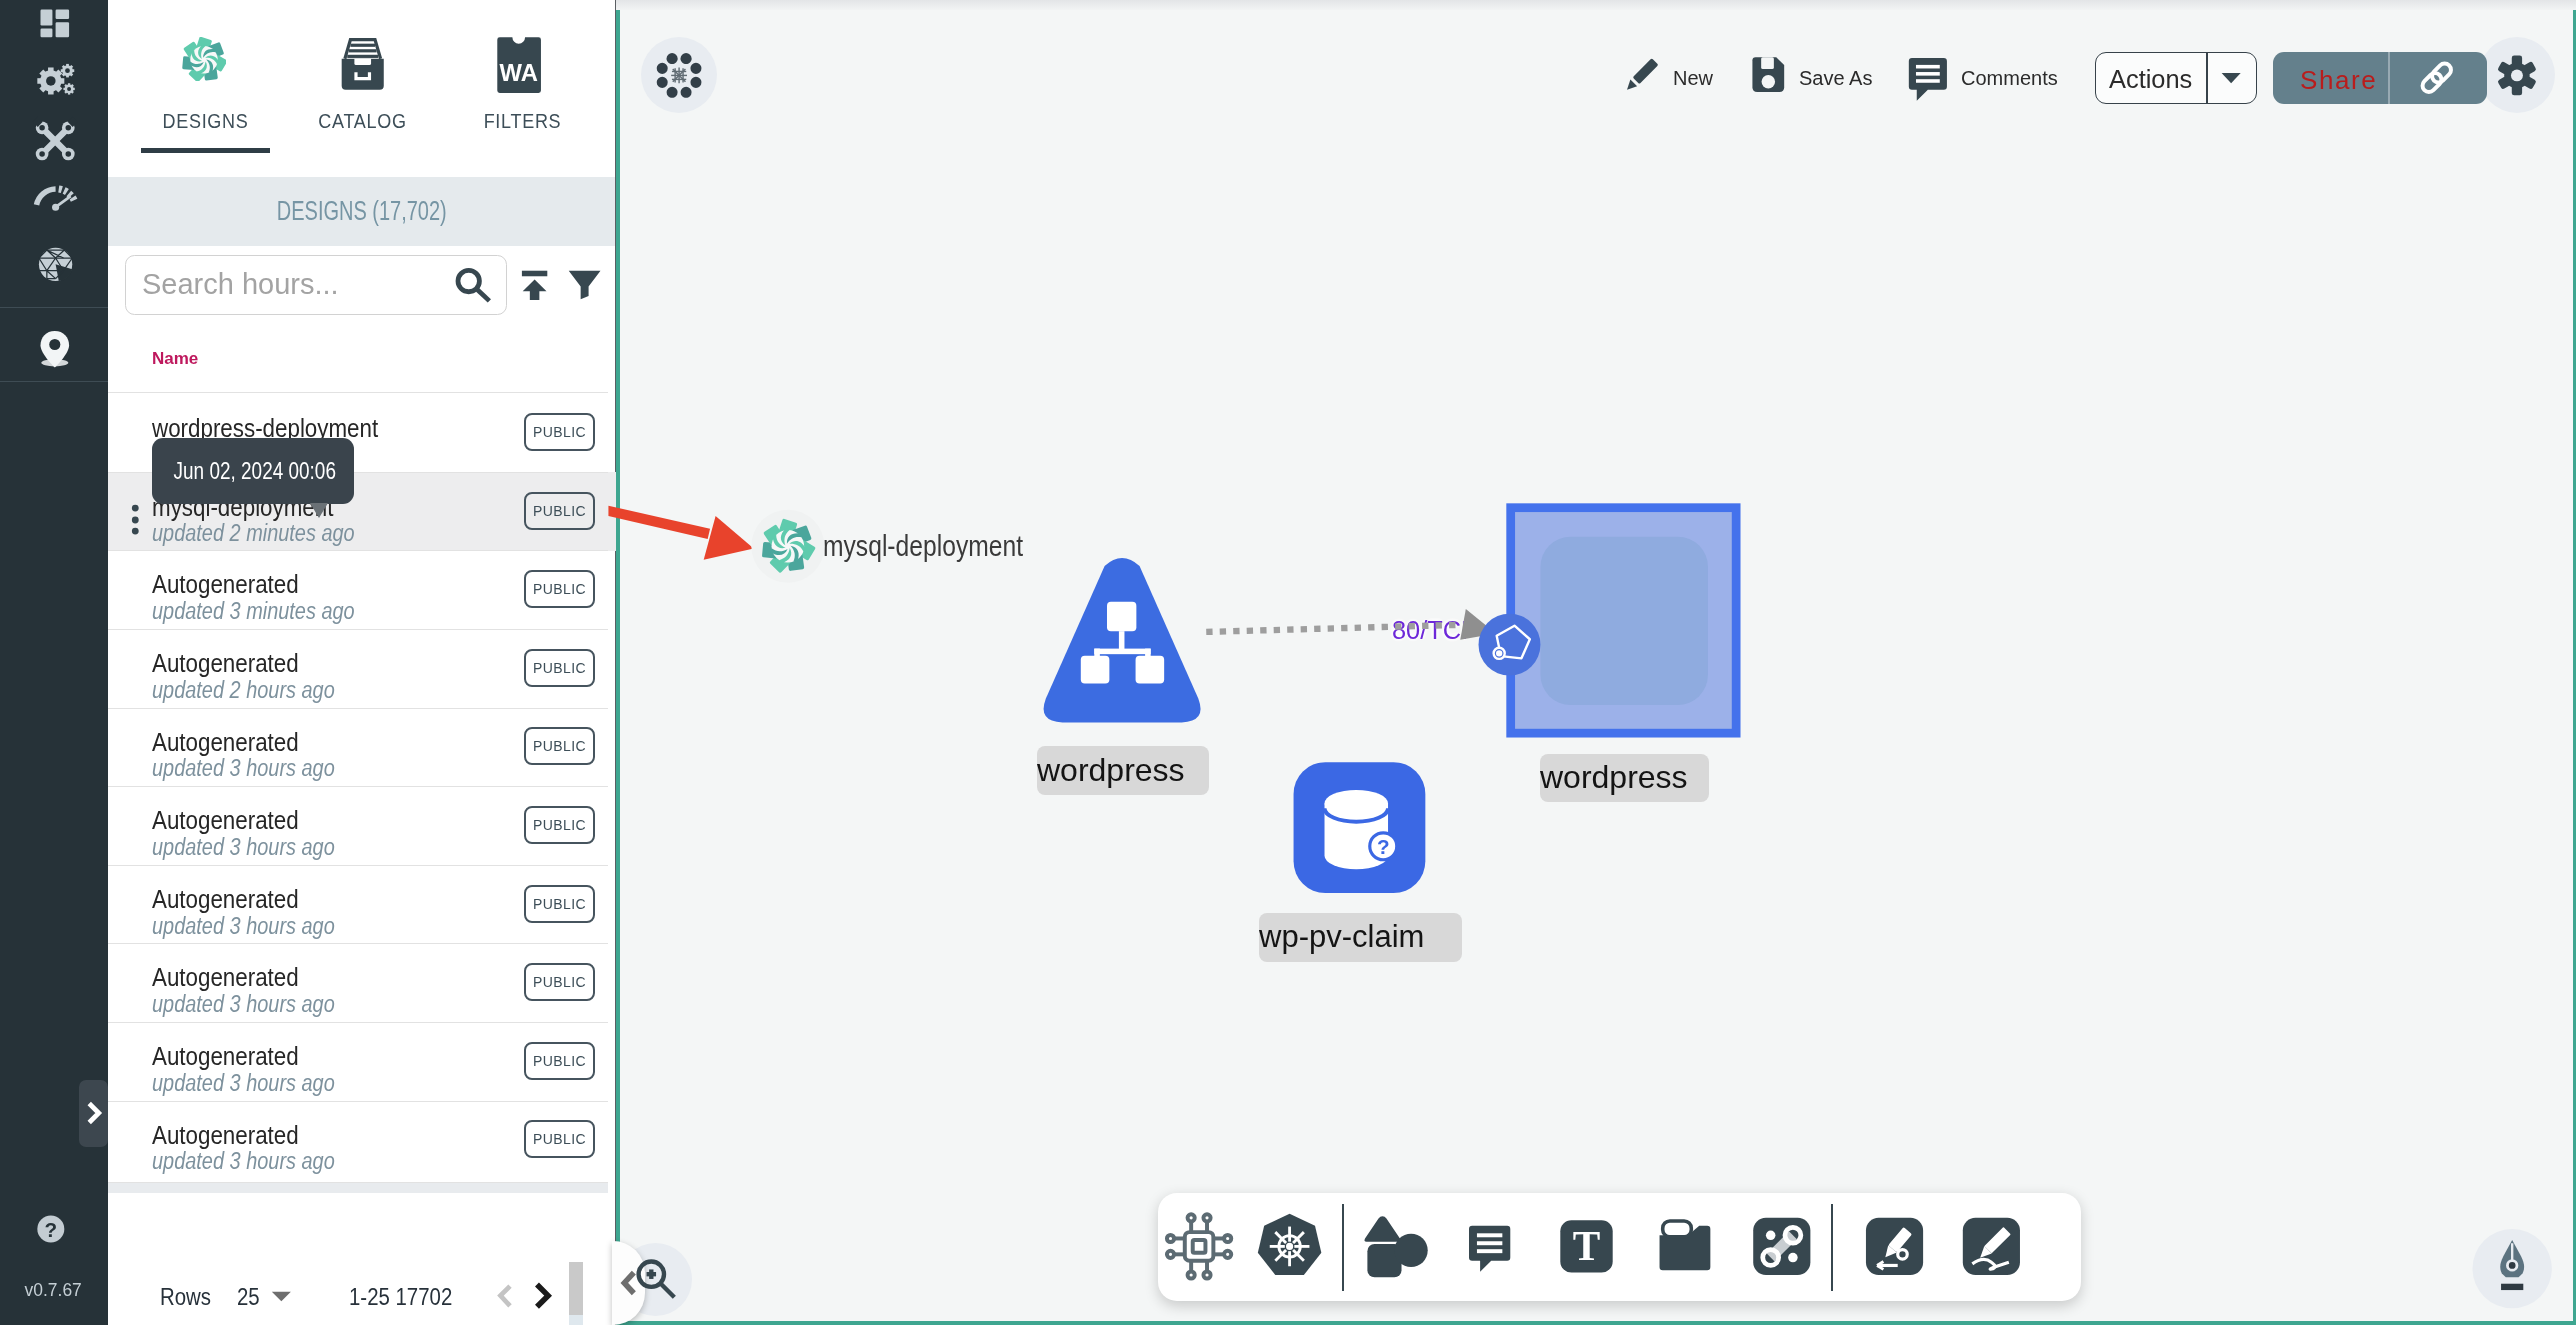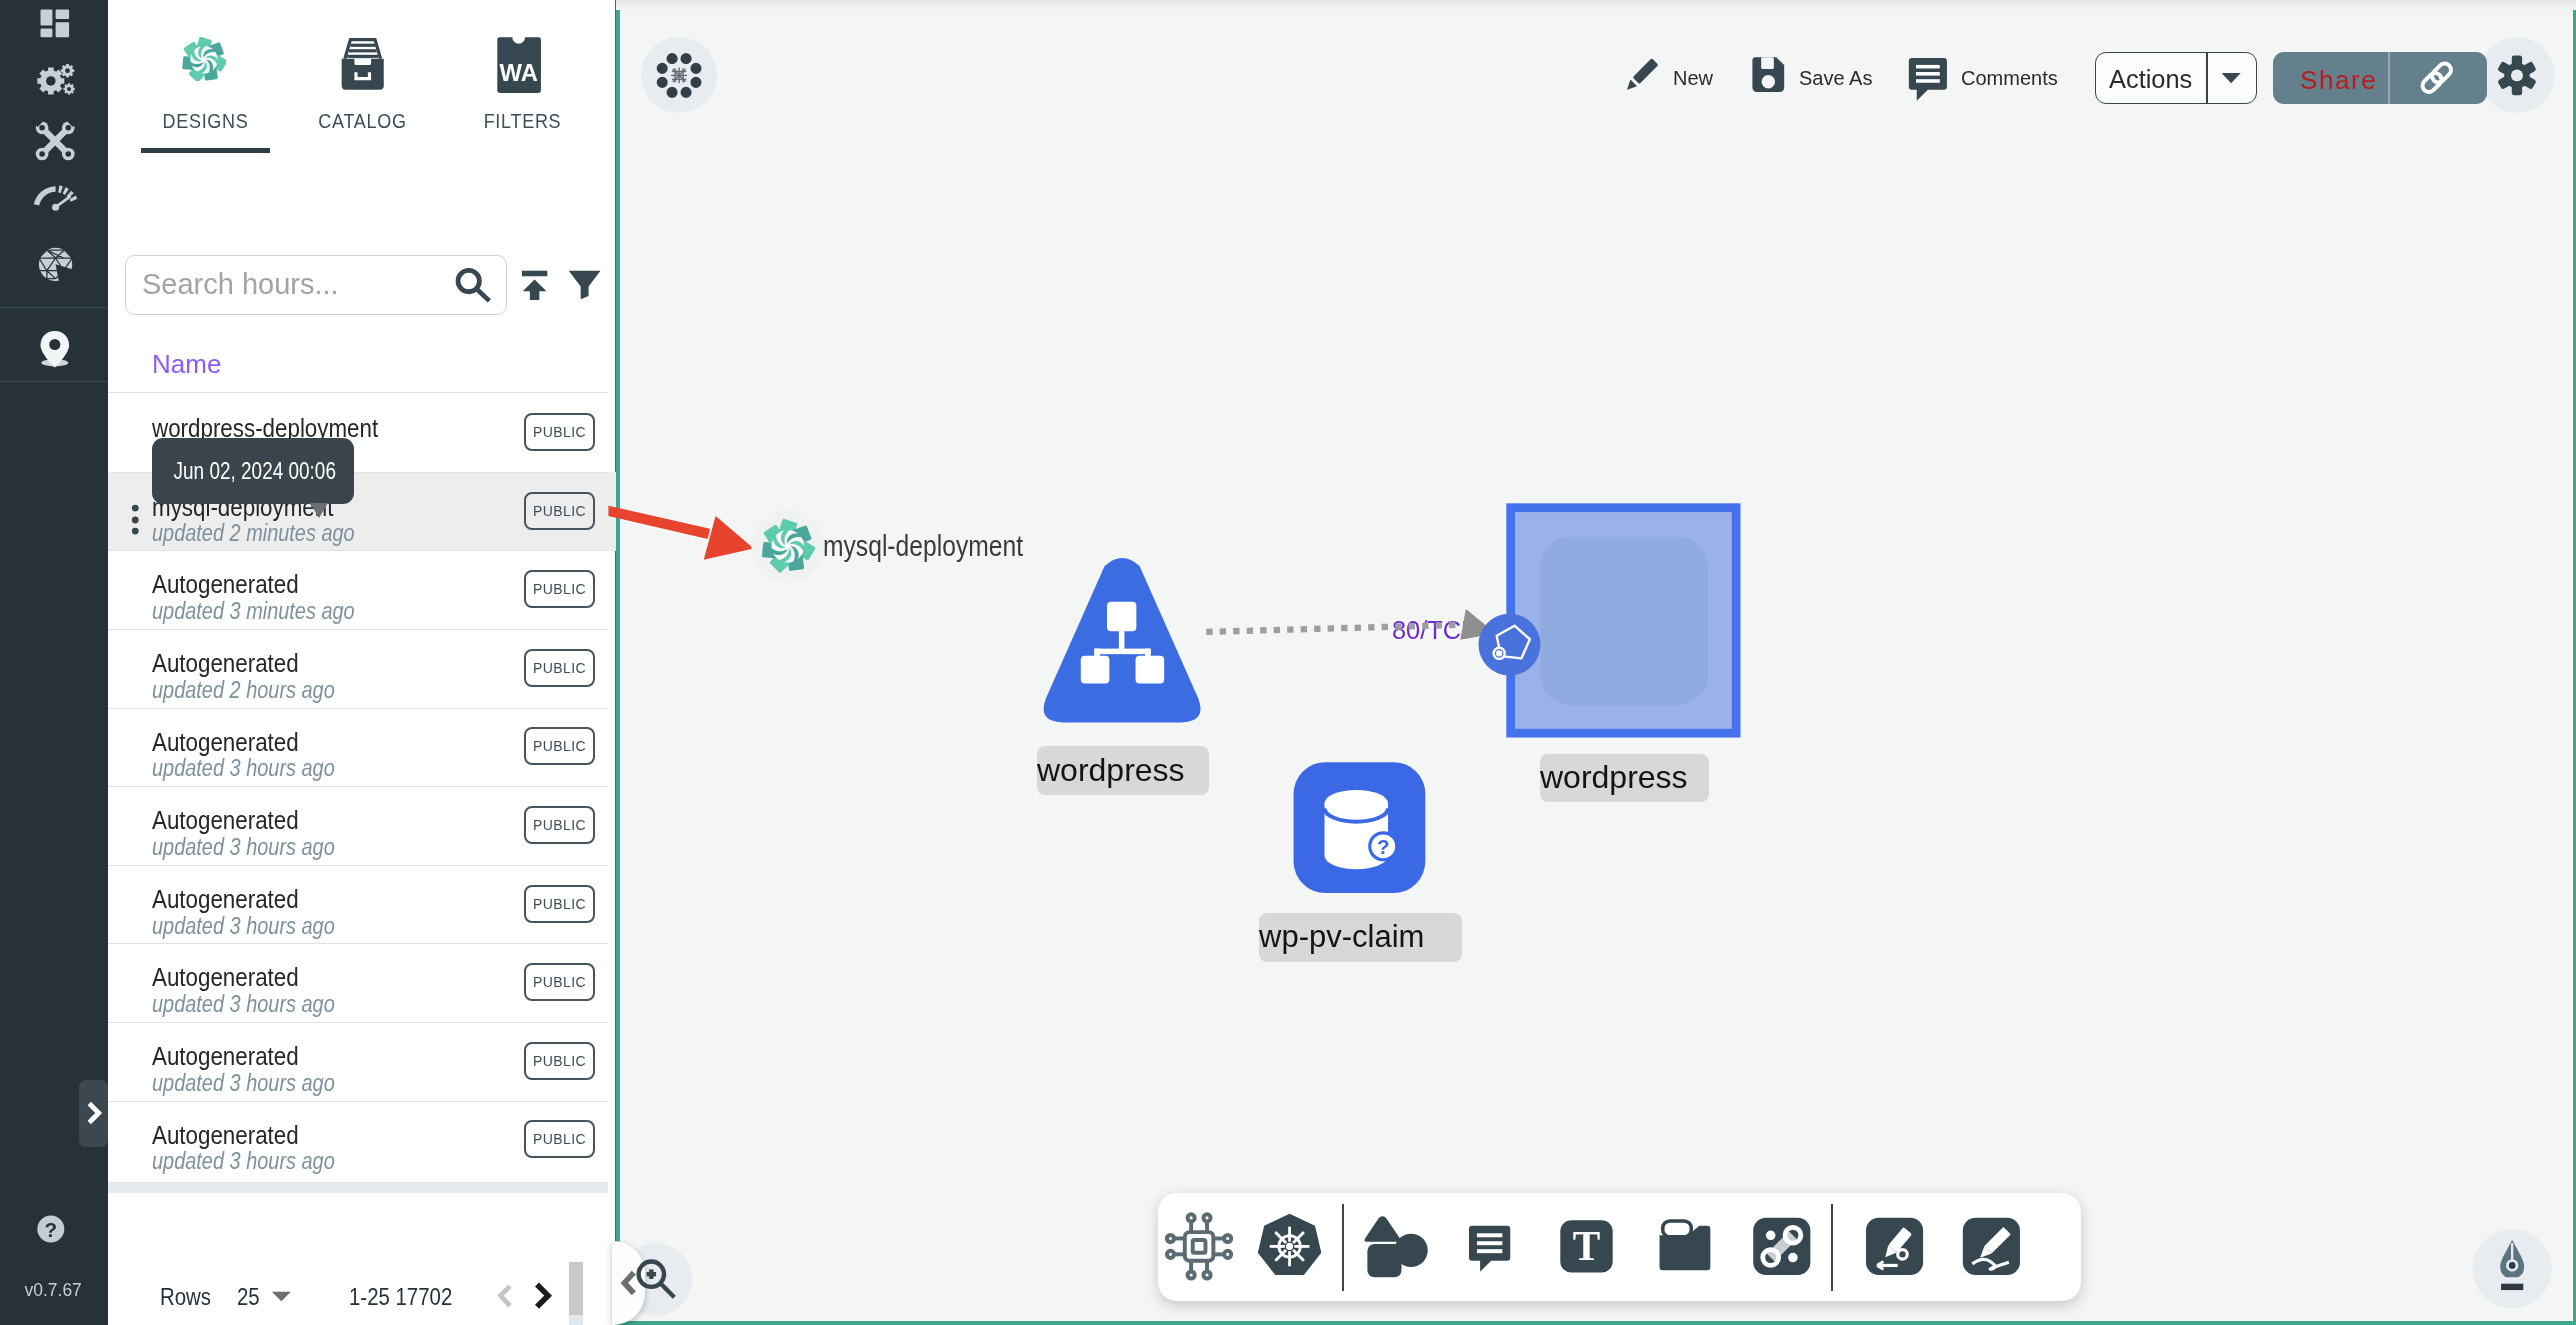--- a/index.html
+++ b/index.html
@@ -183,25 +183,26 @@
         <use href="#pwa" transform="rotate(257.1)" fill="#4ba69c"></use>
         <use href="#pwa" transform="rotate(308.5)" fill="#5fcbad"></use>
       </g>
     </defs>
     <use href="#pinwheel" transform="translate(28,29) scale(0.92)"></use>
   </svg>
   <div class="tablabel" style="left:142px;top:110px">DESIGNS</div>
   <div class="tablabel" style="left:299px;top:110px">CATALOG</div>
   <div class="tablabel" style="left:459px;top:110px">FILTERS</div>
   <div id="tab-underline"></div>
+  <div id="designband"><span>DESIGNS (17,702)</span></div>
 
   <div id="searchbox"></div>
   <div id="searchph">Search hours...</div>
 
-  <div class="abs" style="left:152px;top:349px;font-size:26px;font-weight:normal;color:#8b5cf6">Name</div>
+  <div class="abs" style="left:152px;top:349px;font-size:17px;font-weight:bold;color:#be185d">Name</div>
   <div class="rowline" style="top:392px"></div>
 
   <div class="rowtitle" style="top:413px">wordpress-deployment</div>
   <div class="chip" style="top:413px">PUBLIC</div>
 
   <div id="hoverrow"></div>
   <div class="rowline" style="top:472px"></div>
   <div class="rowtitle" style="top:492px">mysql-deployment</div>
   <div class="rowsub" style="top:519px">updated 2 minutes ago</div>
   <div class="chip" style="top:492px;background:#ededee">PUBLIC</div>

